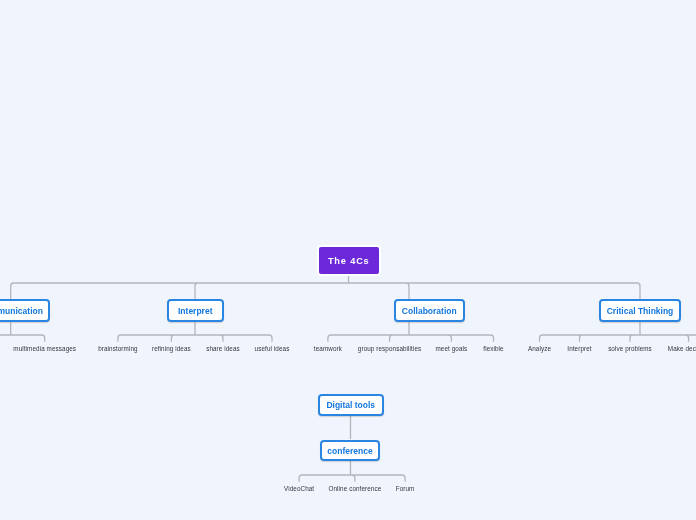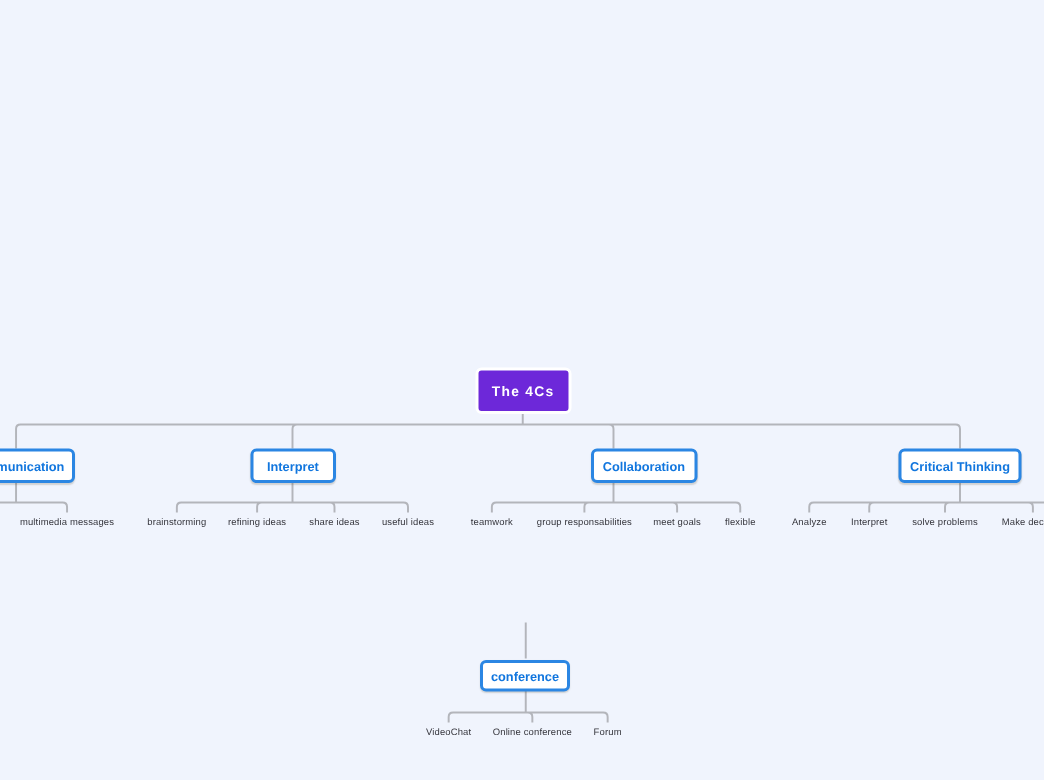--- a/index.html
+++ b/index.html
@@ -27,20 +27,21 @@
       <path d="M348.5 275 L348.5 283 M348.5 283 L13.7 283 Q10.7 283 10.7 286 L10.7 299 M348.5 283 L198 283 Q195 283 195 286 L195 299 M348.5 283 L406 283 Q409 283 409 286 L409 299 M348.5 283 L637 283 Q640 283 640 286 L640 299 M10.7 321 L10.7 335 M10.7 335 L-27 335 Q-30 335 -30 338 L-30 341.7 M10.7 335 L41.7 335 Q44.7 335 44.7 338 L44.7 341.7 M195 321 L195 335 M195 335 L120.9 335 Q117.9 335 117.9 338 L117.9 341.7 M195 335 L174.4 335 Q171.4 335 171.4 338 L171.4 341.7 M195 335 L220 335 Q223 335 223 338 L223 341.7 M195 335 L269 335 Q272 335 272 338 L272 341.7 M409 321 L409 335 M409 335 L330.9 335 Q327.9 335 327.9 338 L327.9 341.7 M409 335 L392.6 335 Q389.6 335 389.6 338 L389.6 341.7 M409 335 L448.4 335 Q451.4 335 451.4 338 L451.4 341.7 M409 335 L490.5 335 Q493.5 335 493.5 338 L493.5 341.7 M640 321 L640 335 M640 335 L723 335 Q726 335 726 338 L726 341.7 M640 335 L542.5 335 Q539.5 335 539.5 338 L539.5 341.7 M640 335 L582.5 335 Q579.5 335 579.5 338 L579.5 341.7 M640 335 L633 335 Q630 335 630 338 L630 341.7 M640 335 L685.6 335 Q688.6 335 688.6 338 L688.6 341.7 M350.5 415 L350.5 439 M350.5 460 L350.5 475 M350.5 475 L302.1 475 Q299.1 475 299.1 478 L299.1 481.7 M350.5 475 L351.9 475 Q354.9 475 354.9 478 L354.9 481.7 M350.5 475 L402.1 475 Q405.1 475 405.1 478 L405.1 481.7 " stroke="#b3b5bb" stroke-width="1.3" fill="none"></path>
     </svg>
 
   <div class="node root" style="left:317px;top:245.3px;width:63.5px;height:30.4px;">The 4Cs</div>
 
   <div class="node br" style="left:-28.8px;top:299.3px;width:79.2px;height:22.4px;">Communication</div>
   <div class="node br" style="left:167px;top:299.3px;width:56.5px;height:22.4px;">Interpret</div>
   <div class="node br" style="left:374px;top:299.3px;width:70.5px;height:22.4px;margin-left:20px;">Collaboration</div>
   <div class="node br" style="left:599px;top:299.3px;width:82px;height:22.4px;">Critical Thinking</div>
 
+  <div class="node br" style="left:318px;top:393.6px;width:65.5px;height:22.4px;">Digital tools</div>
   <div class="node br" style="left:320px;top:439.6px;width:60px;height:21.4px;">conference</div>
 
   <div id="leaves">
       <div class="leaf" style="left: 44.7px; top: 344.6px;">multimedia messages</div>
       <div class="leaf" style="left: 117.9px; top: 344.6px;">brainstorming</div>
       <div class="leaf" style="left: 171.4px; top: 344.6px;">refining ideas</div>
       <div class="leaf" style="left: 223px; top: 344.6px;">share ideas</div>
       <div class="leaf" style="left: 272px; top: 344.6px;">useful ideas</div>
       <div class="leaf" style="left: 327.9px; top: 344.6px;">teamwork</div>
       <div class="leaf" style="left: 389.6px; top: 344.6px;">group responsabilities</div>

